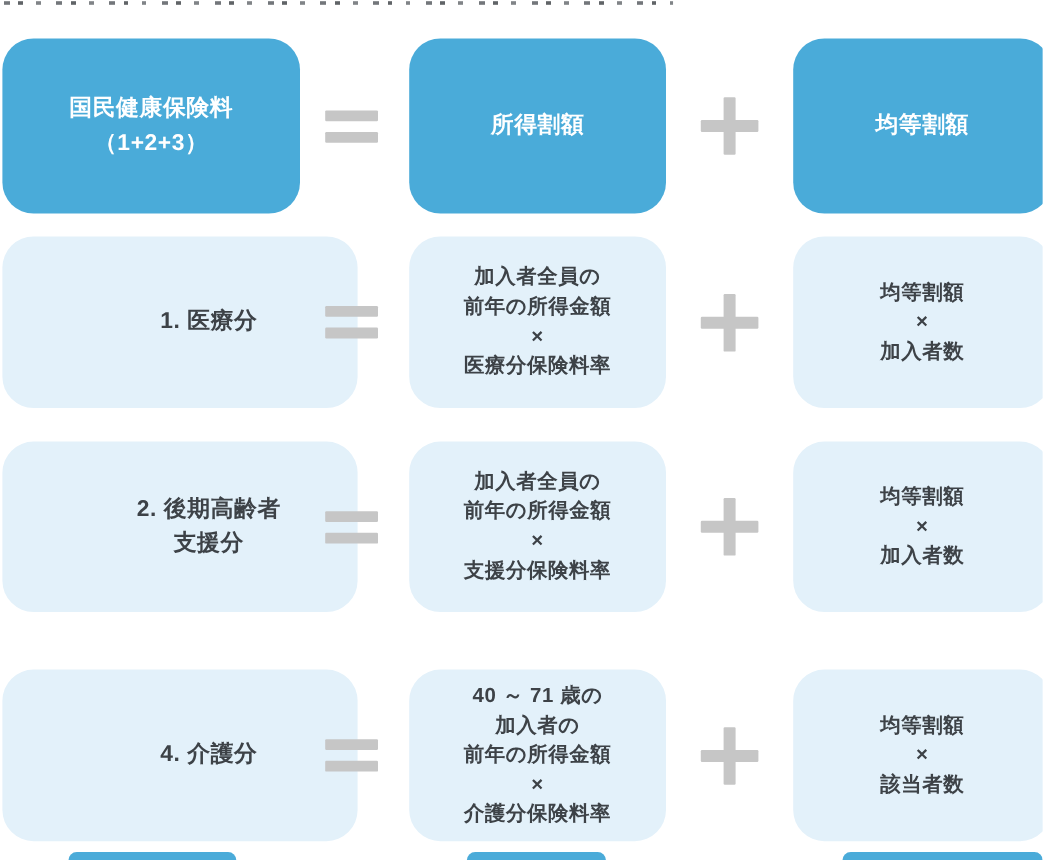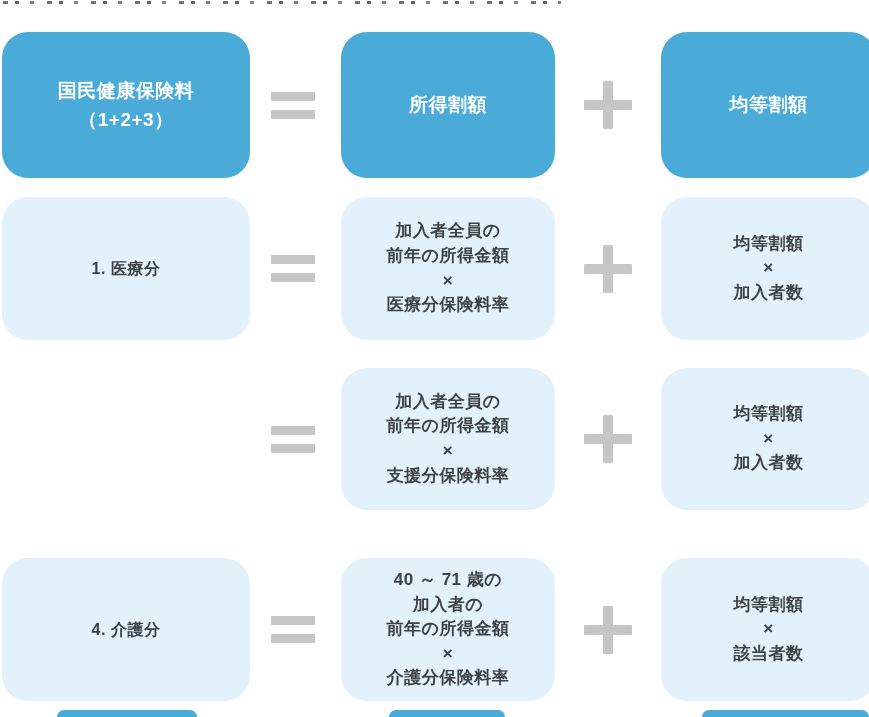--- a/index.html
+++ b/index.html
@@ -39,21 +39,21 @@
     text-align:center;
     font-weight:700;
     white-space:pre-line;
   }
   .box.c-left{left:2px;width:248px;text-align:center;}
   .box.c-mid{left:341px;width:214px;}
   .box.c-right{left:661px;width:215px;}
 
   .blue{background:#4aabd9;color:#ffffff;font-size:19px;line-height:1.55;letter-spacing:.5px;}
   .pale{background:#e3f1fa;color:#3d4247;font-size:17px;line-height:1.45;letter-spacing:.5px;}
-  .pale.c-left{font-size:16px;line-height:1.5;}
+  .pale.c-left{font-size:19px;line-height:1.5;padding-left:48px;}
 
   
   .op{
     position:absolute;top:0;bottom:0;
     display:flex;align-items:center;justify-content:center;
   }
   .op.eq{left:266px;width:54px;}
   .op.plus{left:581px;width:54px;}
   .eq-shape i{display:block;width:44px;height:9px;background:#c6c6c6;border-radius:1px;}
   .eq-shape i + i{margin-top:9px;}
@@ -107,20 +107,22 @@
 医療分保険料率</div>
     <div class="op plus" aria-label="+">
         <span class="plus-shape"></span>
       </div>
     <div class="box c-right pale">均等割額
 ×
 加入者数</div>
   </div>
 
   <div class="row row3">
+    <div class="box c-left pale">2. 後期高齢者
+支援分</div>
     <div class="op eq" aria-label="=">
         <span class="eq-shape">
           <i></i>
           <i></i>
         </span>
       </div>
     <div class="box c-mid pale">加入者全員の
 前年の所得金額
 ×
 支援分保険料率</div>

